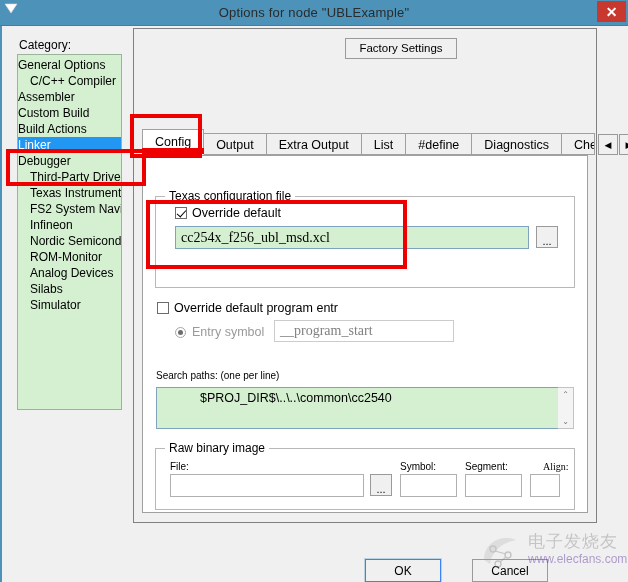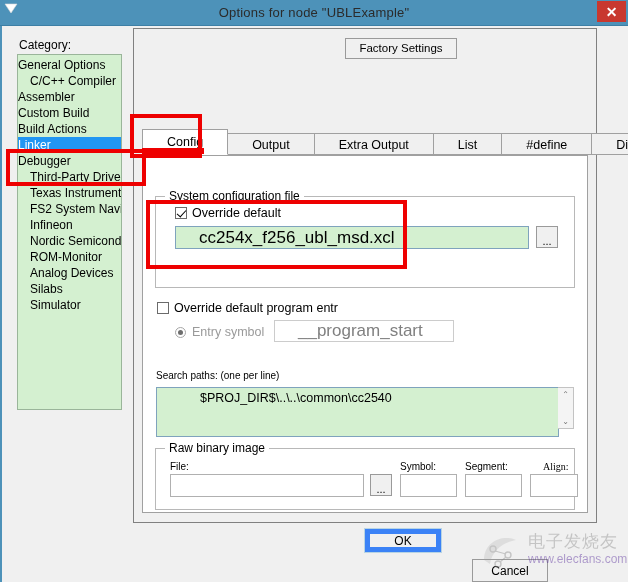--- a/index.html
+++ b/index.html
@@ -131,21 +131,21 @@
   .tab-bar {
     position: absolute;
     left: 142px; top: 130px;
     height: 25px;
     display: flex;
     align-items: flex-end;
   }
   .tab {
     height: 22px;
     line-height: 22px;
-    padding: 0 24px;
+    padding: 0 12px;
     background: #f0f0f0;
     border: 1px solid #a0a0a0;
     border-bottom: 1px solid #a0a0a0;
     font-size: 12.5px;
     color: #000;
     margin-right: -1px;
     box-sizing: border-box;
     cursor: pointer;
     white-space: nowrap;
   }
@@ -261,26 +261,26 @@
     border-radius: 50%;
     background: #6d6d6d;
   }
   .disabled-text { color: #9a9a9a; }
 
   .textfield {
     position: absolute;
     background: #d4f0d0;
     border: 1px solid #7fa3bd;
     box-sizing: border-box;
-    font-size: 17px;
-    color: #000;
-    padding: 0 23px;
+    font-size: 14px;
+    color: #000;
+    padding: 0 5px;
     display: flex;
     align-items: center;
-    font-family: Liberation Sans, sans-serif;
+    font-family: Liberation Serif, serif;
     white-space: nowrap;
     overflow: hidden;
     cursor: text;
   }
   .textfield.plain {
     background: #ffffff;
     border: 1px solid #b0b0b0;
   }
   .textfield.readonlygray {
     background: #ffffff;
@@ -345,22 +345,22 @@
     color: #000;
     display: flex;
     align-items: center;
     justify-content: center;
     background: #f0f0f0;
     box-sizing: border-box;
     cursor: pointer;
     font-family: "Liberation Sans", sans-serif;
   }
   .btn-ok {
-    left: 365px; top: 529px;
-    border: 5px solid #3b82f6;
+    left: 365px; top: 559px;
+    border: 1px solid #3b82f6;
     outline: 1px solid #b8d4e4;
   }
   .btn-cancel {
     left: 472px; top: 559px;
     border: 1px solid #9a9a9a;
   }
 
   
   .annot {
     position: absolute;
@@ -461,21 +461,21 @@
       <div class="tab clipped">Checksum</div>
       <div class="tab-scroll">
         <div class="tab-arrow">◀</div>
         <div class="tab-arrow">▶</div>
       </div>
     </div>
 
   <div class="tab-content"></div>
 
   <div class="groupbox" id="group-linker-config">
-    <div class="groupbox-title">System configuration file</div>
+    <div class="groupbox-title">Texas configuration file</div>
   </div>
 
   <div class="cb-row" style="left:175px; top:206px;">
     <span class="checkbox checked"></span>
     <span>Override default</span>
   </div>
 
   <div class="textfield" style="left:175px; top:226px; width:354px; height:23px;">cc254x_f256_ubl_msd.xcl</div>
   <div class="browse-btn" style="left:536px; top:226px;">...</div>
 
@@ -485,21 +485,21 @@
   </div>
 
   <div class="cb-row disabled-text" style="left:175px; top:325px;">
     <span class="radio selected"></span>
     <span>Entry symbol</span>
   </div>
   <div class="textfield readonlygray" style="left:274px; top:320px; width:180px; height:22px;">__program_start</div>
 
 
   <div class="field-label" style="left:156px; top:370px;">Search paths:  (one per line)</div>
-  <div class="textarea" style="left:156px; top:387px; width:403px; height:50px;padding-left:43px;">$PROJ_DIR$\..\..\common\cc2540</div>
+  <div class="textarea" style="left:156px; top:387px; width:403px; height:42px;padding-left:43px;">$PROJ_DIR$\..\..\common\cc2540</div>
   <div class="scroll-col" style="left:558px; top:387px; height:42px;">
     <span>⌃</span>
     <span>⌄</span>
   </div>
 
   <div class="groupbox" id="group-raw-binary">
     <div class="groupbox-title">Raw binary image</div>
   </div>
 
   <div class="field-label" style="left:170px; top:461px;">File:</div>

